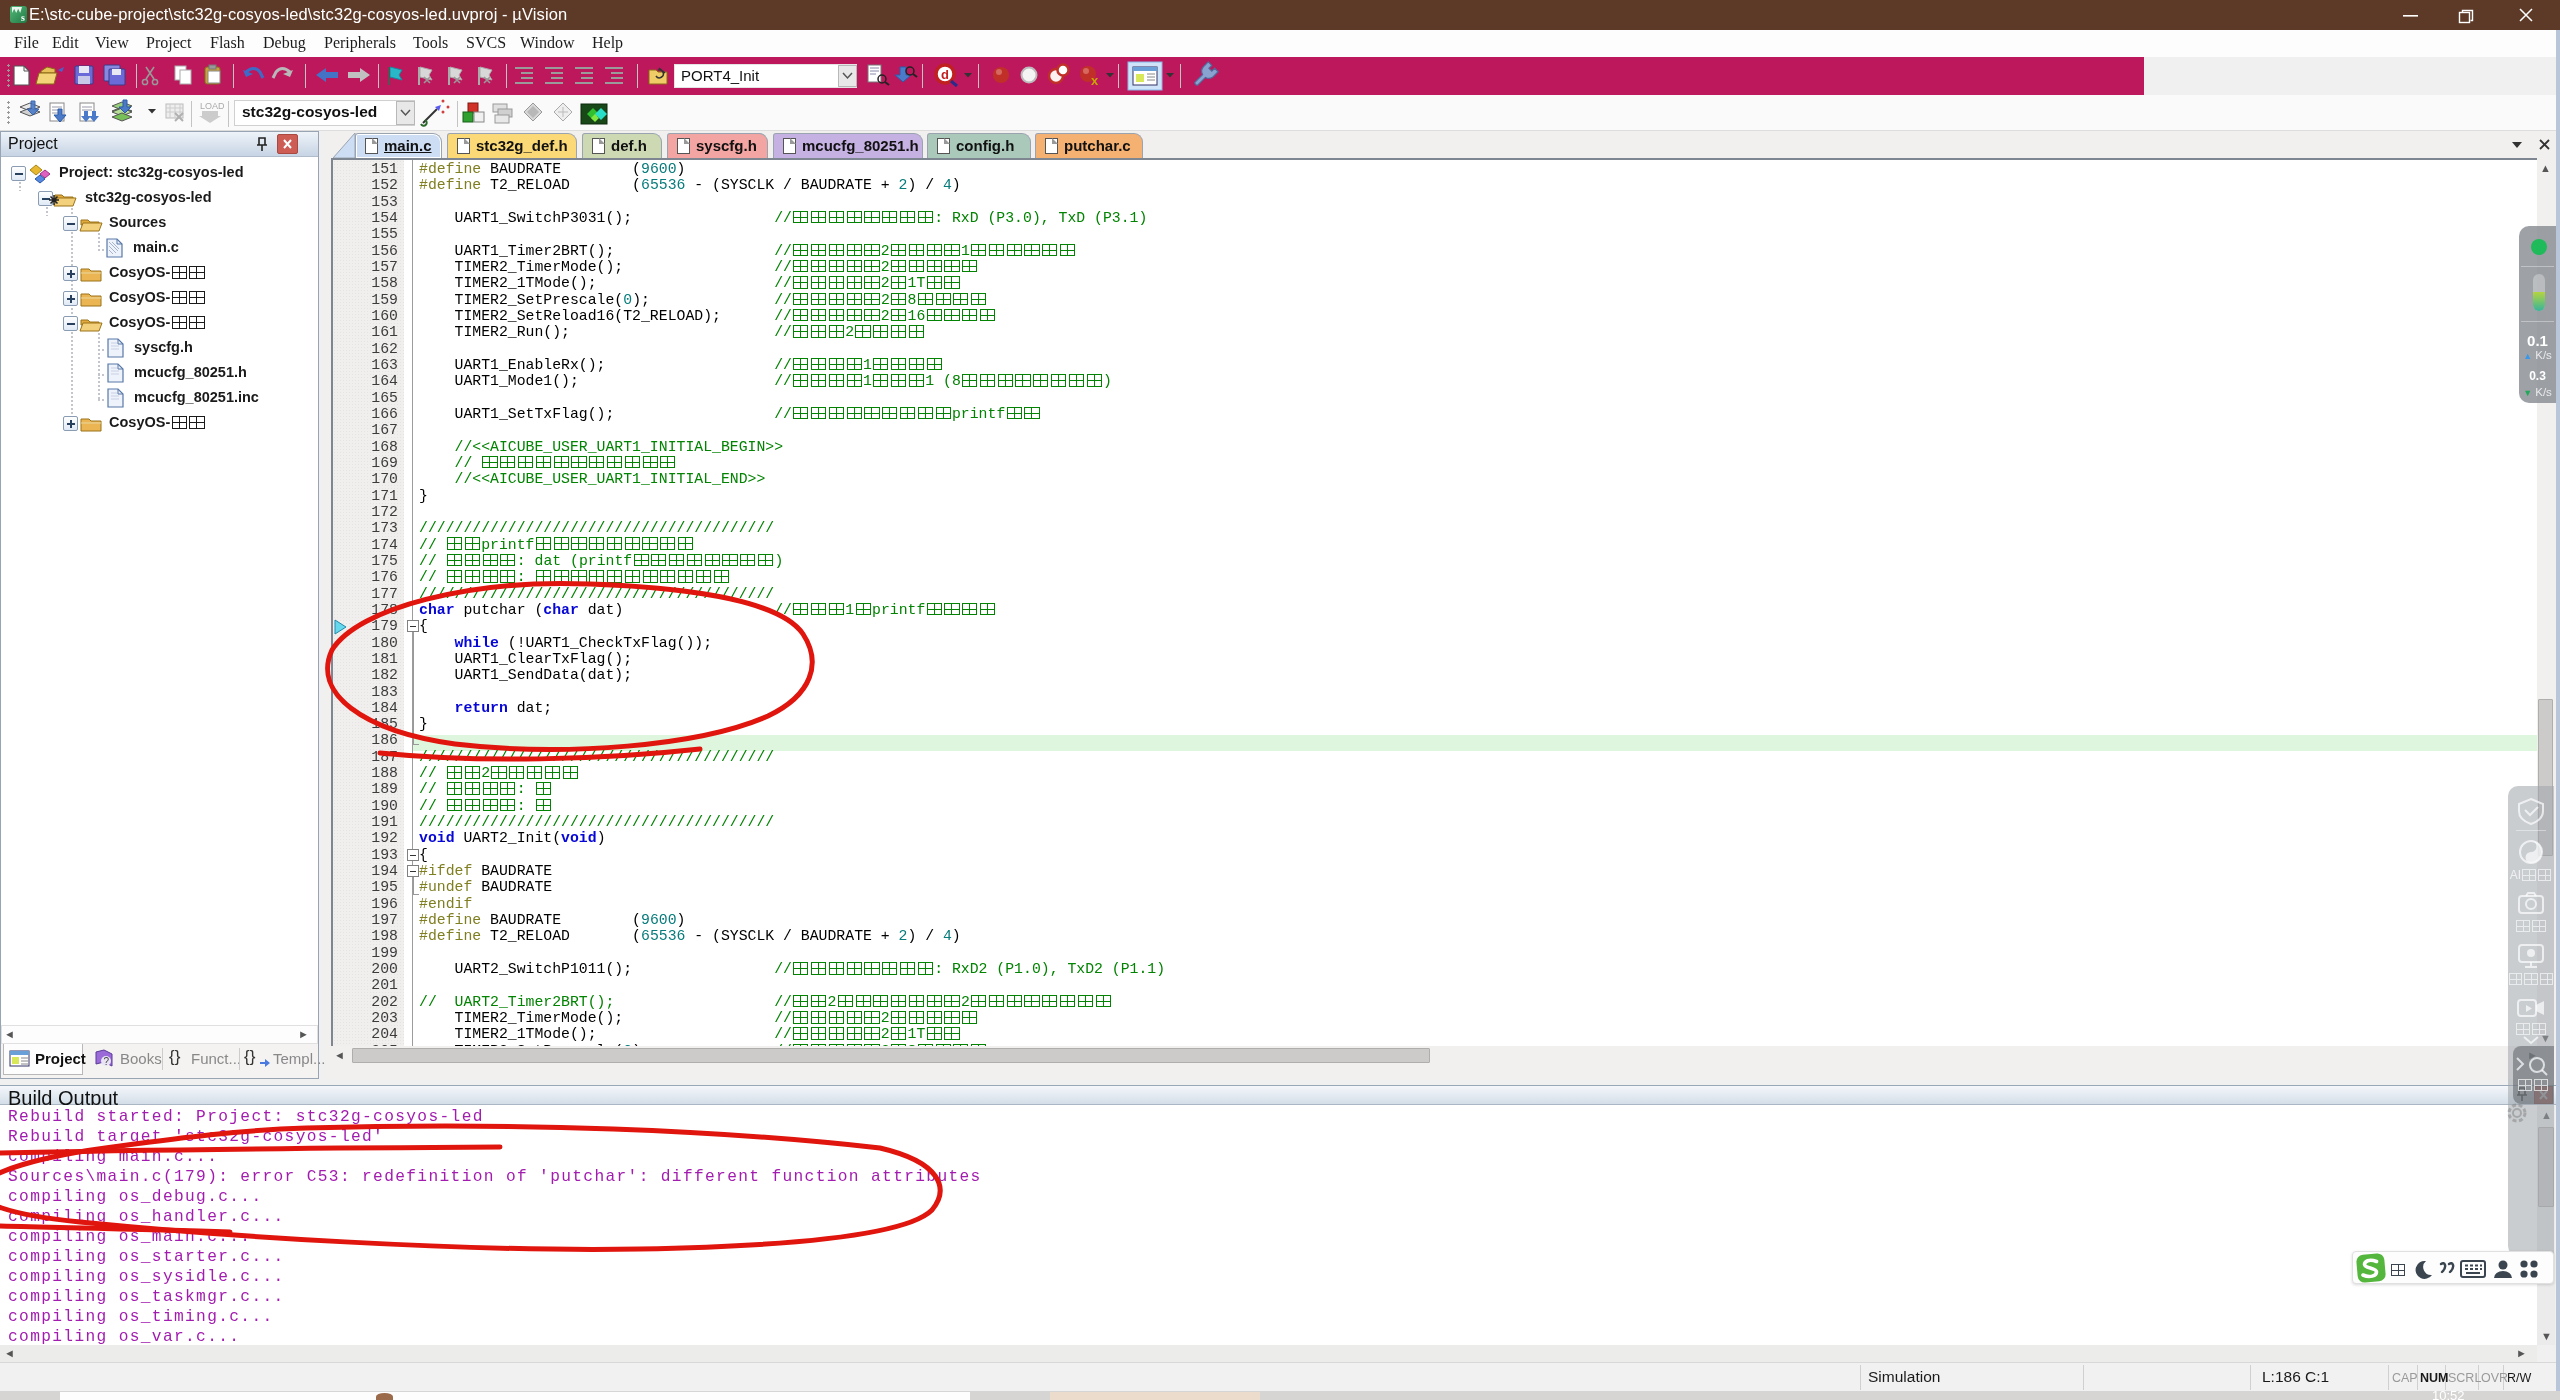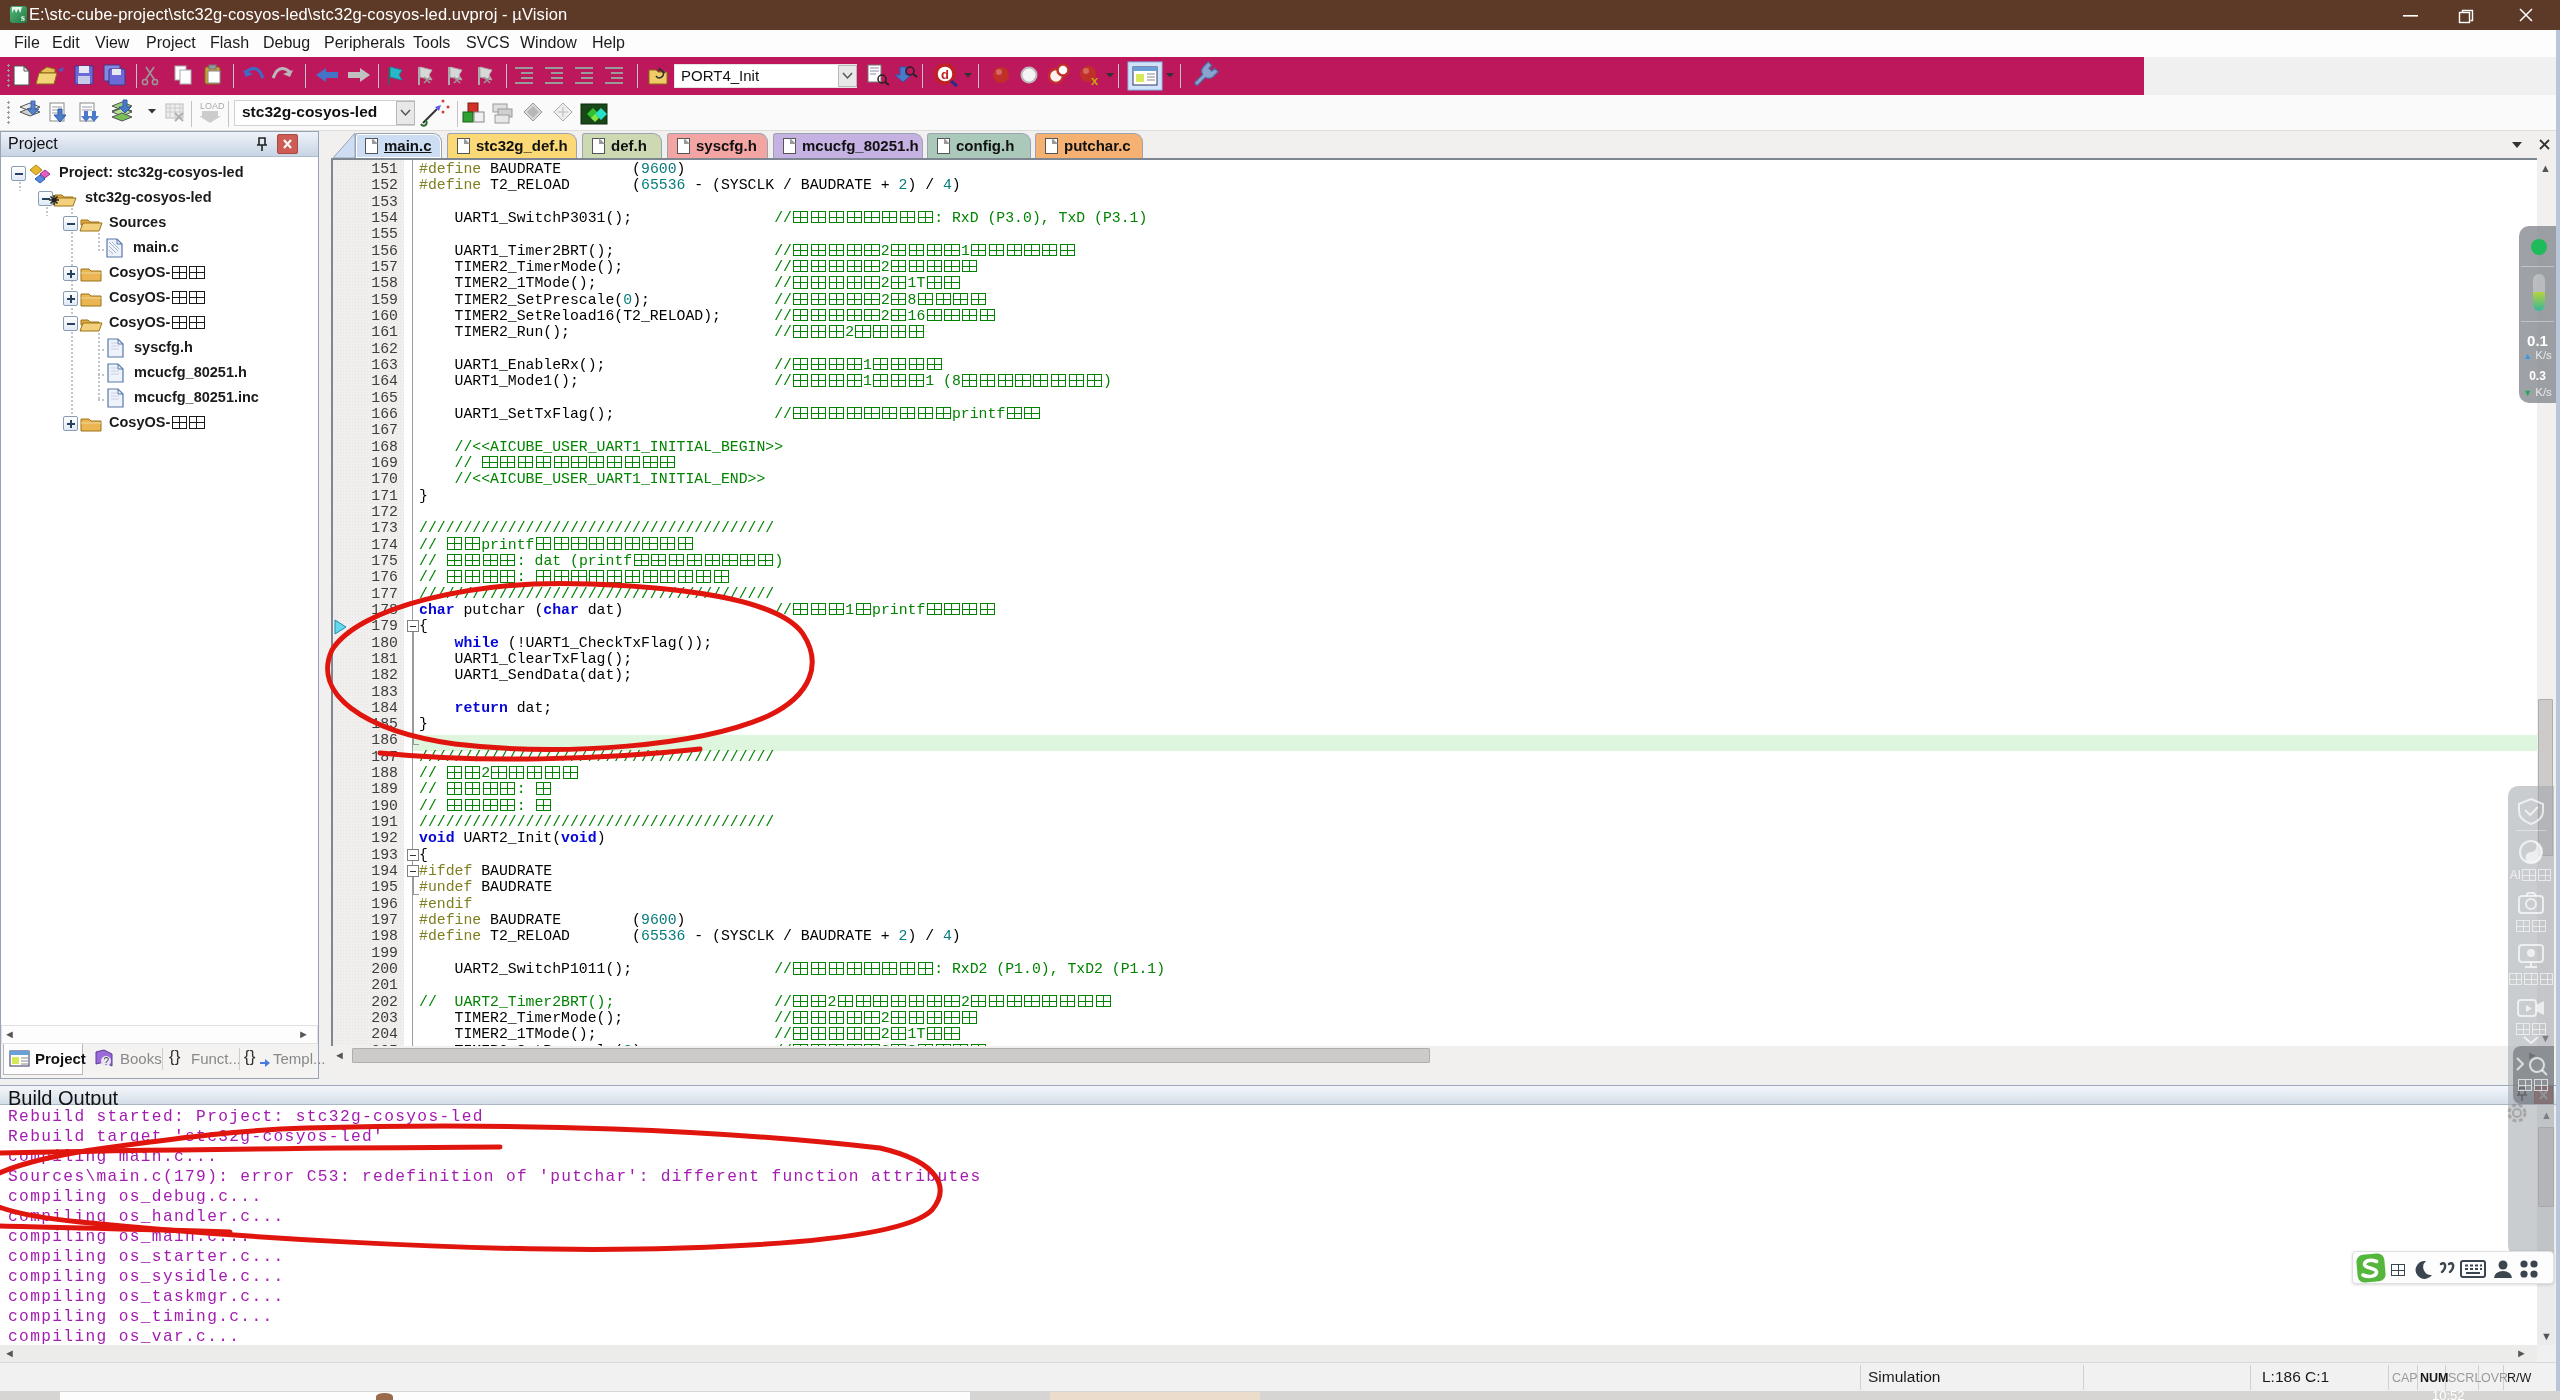--- a/index.html
+++ b/index.html
@@ -2,21 +2,21 @@
 <html><head><meta charset="utf-8"><style>
 html,body{margin:0;padding:0;width:2560px;height:1400px;overflow:hidden;background:#f0f0f0;font-family:"Liberation Sans",sans-serif;}
 *{box-sizing:border-box;}
 i.cj{display:inline-block;width:15.2px;height:12.6px;border:1.1px solid;margin:0 1.3px;vertical-align:-1.5px;background:linear-gradient(to right,transparent 6px,currentColor 6px,currentColor 7.2px,transparent 7.2px),linear-gradient(to bottom,transparent 5px,currentColor 5px,currentColor 6.2px,transparent 6.2px);}
 .sm i.cj{width:13.6px;height:12px;margin:0 1px;}
 #titlebar{position:absolute;left:0;top:0;width:2560px;height:30px;background:#5d3a28;}
 #titlebar .ttl{position:absolute;left:29px;top:5px;color:#fff;font-size:16.5px;letter-spacing:0.1px;}
 #vicon{position:absolute;left:10px;top:6px;width:17px;height:17px;background:linear-gradient(135deg,#55b87a,#1f7a44);border-radius:3px;}
 #vicon b{position:absolute;left:2px;top:1px;width:10px;height:6px;background:#eaf5ee;clip-path:polygon(0 0,100% 0,82% 100%,62% 30%,42% 100%,22% 30%,0 100%);}
 #vicon i{position:absolute;right:2px;bottom:0px;font-size:10px;font-weight:bold;font-style:normal;color:#fff;font-family:"Liberation Serif",serif;}
-#menubar{position:absolute;left:0;top:30px;width:2560px;height:27px;background:#fdfdfd;}
+#menubar{position:absolute;left:0;top:30px;width:2560px;height:27px;background:#fdfdfd;font-family:Liberation Serif, serif;}
 #menubar span{position:absolute;top:4px;font-size:16px;color:#1b1b1b;}
 #toolbar1{position:absolute;left:0;top:57px;width:2144px;height:38px;background:#be185d;}
 #toolbar2{position:absolute;left:0;top:95px;width:2560px;height:36px;background:#fafafa;border-bottom:1px solid #ddd;}
 .dots{position:absolute;width:3px;background-image:radial-gradient(circle,#999 1px,transparent 1.2px);background-size:3px 5px;}
 #leftpanel{position:absolute;left:0;top:131px;width:319px;height:948px;background:#fff;border:1px solid #98a4b4;}
 #lph{position:absolute;left:0px;top:0px;width:317px;height:25px;background:linear-gradient(#eef3f9,#c7d4e4);border-bottom:1px solid #b0bccc;}
 #lph .t{position:absolute;left:7px;top:3px;font-size:16px;color:#111;}
 #tree{position:absolute;left:0px;top:26px;width:317px;height:866px;background:#fff;overflow:hidden;}
 .trow{position:absolute;white-space:nowrap;font-size:14.5px;font-weight:bold;color:#1a1a1a;}
 .ebox{position:absolute;width:15px;height:15px;background:linear-gradient(#fff,#dfe9f5);border:1px solid #8a9cb2;border-radius:2px;}

